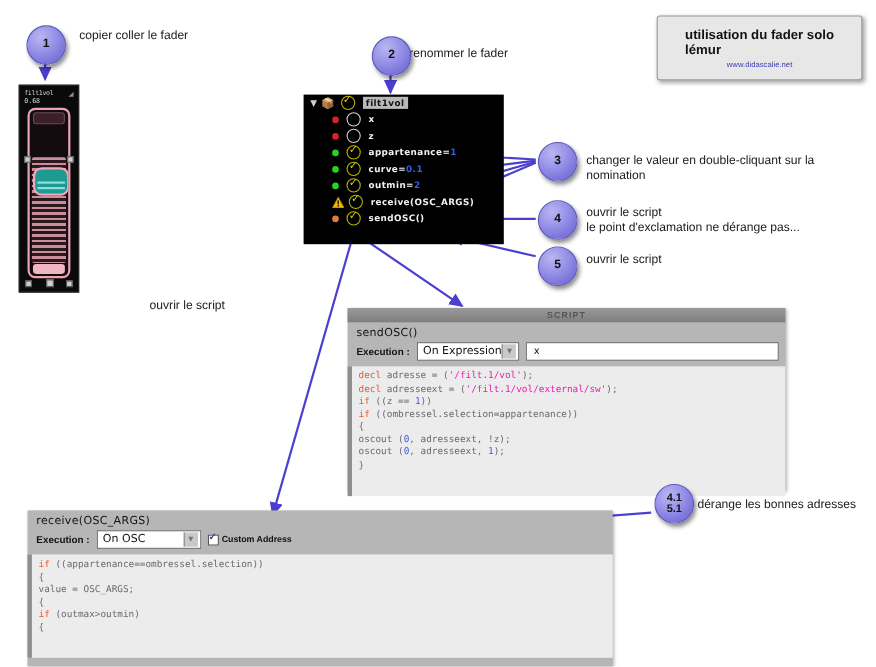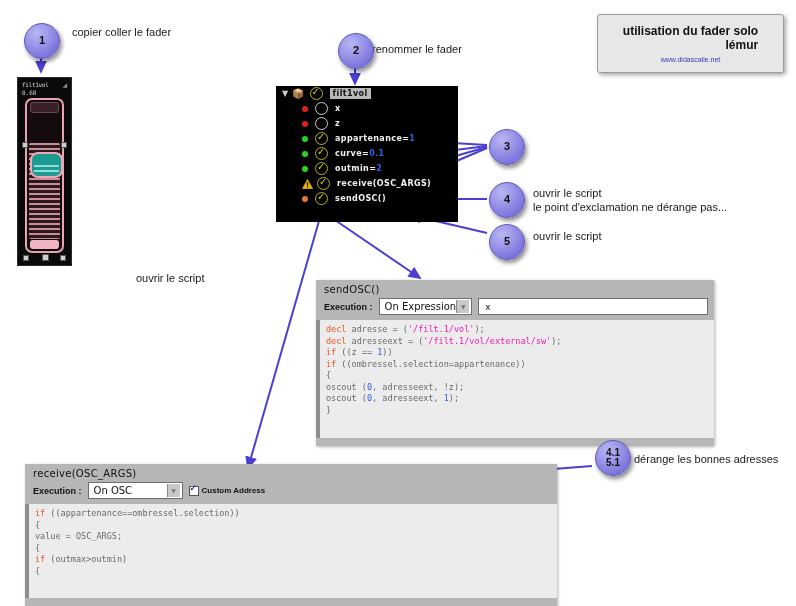--- a/index.html
+++ b/index.html
@@ -35,21 +35,21 @@
   }
 
   
   #logo{
     position:absolute;left:597px;top:14px;width:185px;height:57px;
     background:#e7e7e7;border:1px solid #9c9c9c;border-radius:3px;
     box-shadow:2px 2px 4px rgba(0,0,0,0.35);
     display:flex;flex-direction:column;align-items:center;justify-content:center;
     z-index:4;
   }
-  #logo .l1{font-size:12px;font-weight:bold;color:#111;text-align:right;line-height:14px;}
+  #logo .l1{font-size:12px;font-weight:bold;color:#111;text-align:left;line-height:14px;}
   #logo .l2{font-size:7px;color:#3b3bb0;margin-top:4px;}
 
   
   #fader{
     position:absolute;left:17px;top:77px;width:53px;height:187px;
     background:#0a0a0a;border:1px solid #2a2a2a;z-index:4;
   }
   #fader .fl-name{position:absolute;left:4px;top:3px;font-size:6px;color:#d8d8d8;
     font-family:"DejaVu Sans Mono",monospace;letter-spacing:-0.3px;}
   #fader .fl-val{position:absolute;left:4px;top:11px;font-size:6px;color:#d8d8d8;
@@ -238,20 +238,21 @@
     </div>
   <div class="badge two-line" style="left:595px;top:440px;">
     <div>
       <div>4.1</div>
       <div>5.1</div>
     </div>
   </div>
 
   <div class="note" style="left:72px;top:25px;">copier coller le fader</div>
   <div class="note" style="left:372px;top:42px;">renommer le fader</div>
+  <div class="note" style="left:533px;top:139px;">changer le valeur en double-cliquant sur la nomination</div>
   <div class="note" style="left:533px;top:186px;">ouvrir le script
 le point d'exclamation ne dérange pas...</div>
   <div class="note" style="left:533px;top:229px;">ouvrir le script</div>
   <div class="note" style="left:136px;top:271px;">ouvrir le script</div>
   <div class="note" style="left:634px;top:452px;">dérange les bonnes adresses</div>
 
   <div id="fader">
     <div class="fl-name">filt1vol</div>
     <div class="fl-val">0.68</div>
     <div class="fl-corner">◢</div>
@@ -317,20 +318,21 @@
         </div>
         <div class="row child">
           <span class="led orange"></span>
           <span class="chk on"></span>
           <span class="lbl">sendOSC()</span>
         </div>
       </div>
   </div>
 
   <div class="scriptwin" id="script-send">
+    <div class="titlebar">SCRIPT</div>
     <div class="fnname">sendOSC()</div>
     <div class="execrow">
       <span class="execlabel">Execution :</span>
       <span class="combo">
         <span class="cv">On Expression</span>
         <span class="arw">▼</span>
       </span>
       <span class="addr">
         <span>x</span>
       </span>

